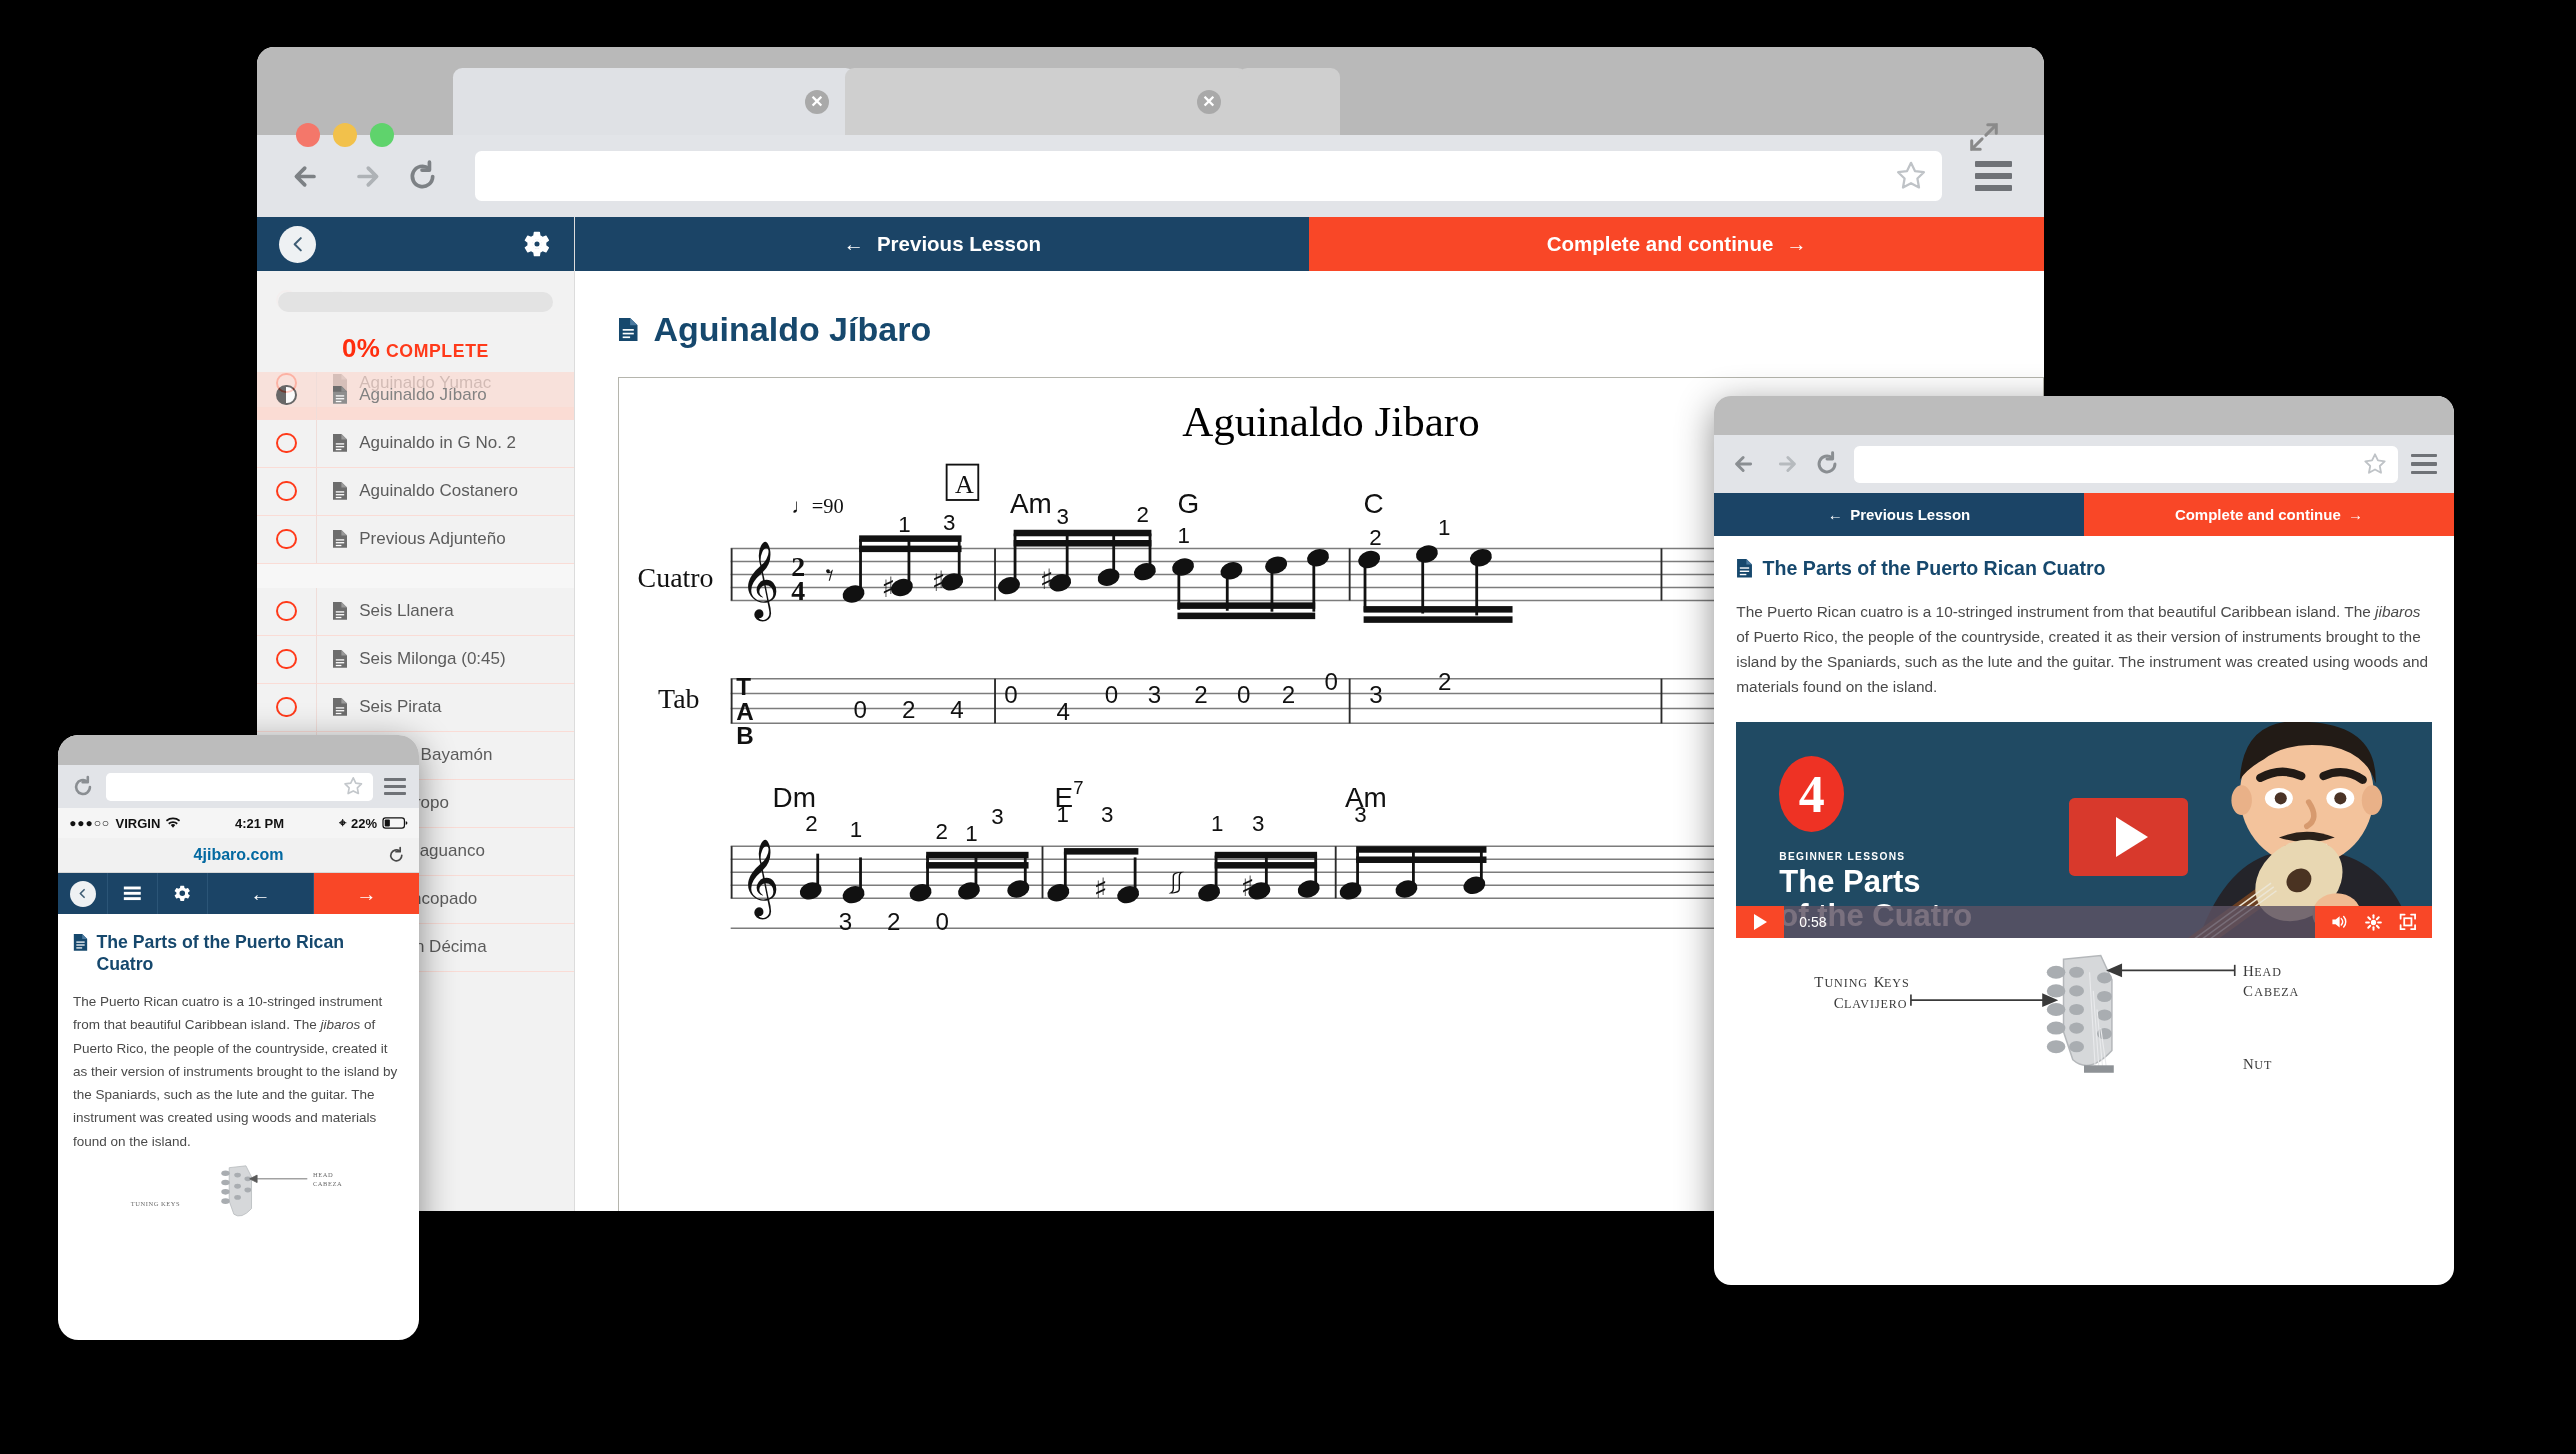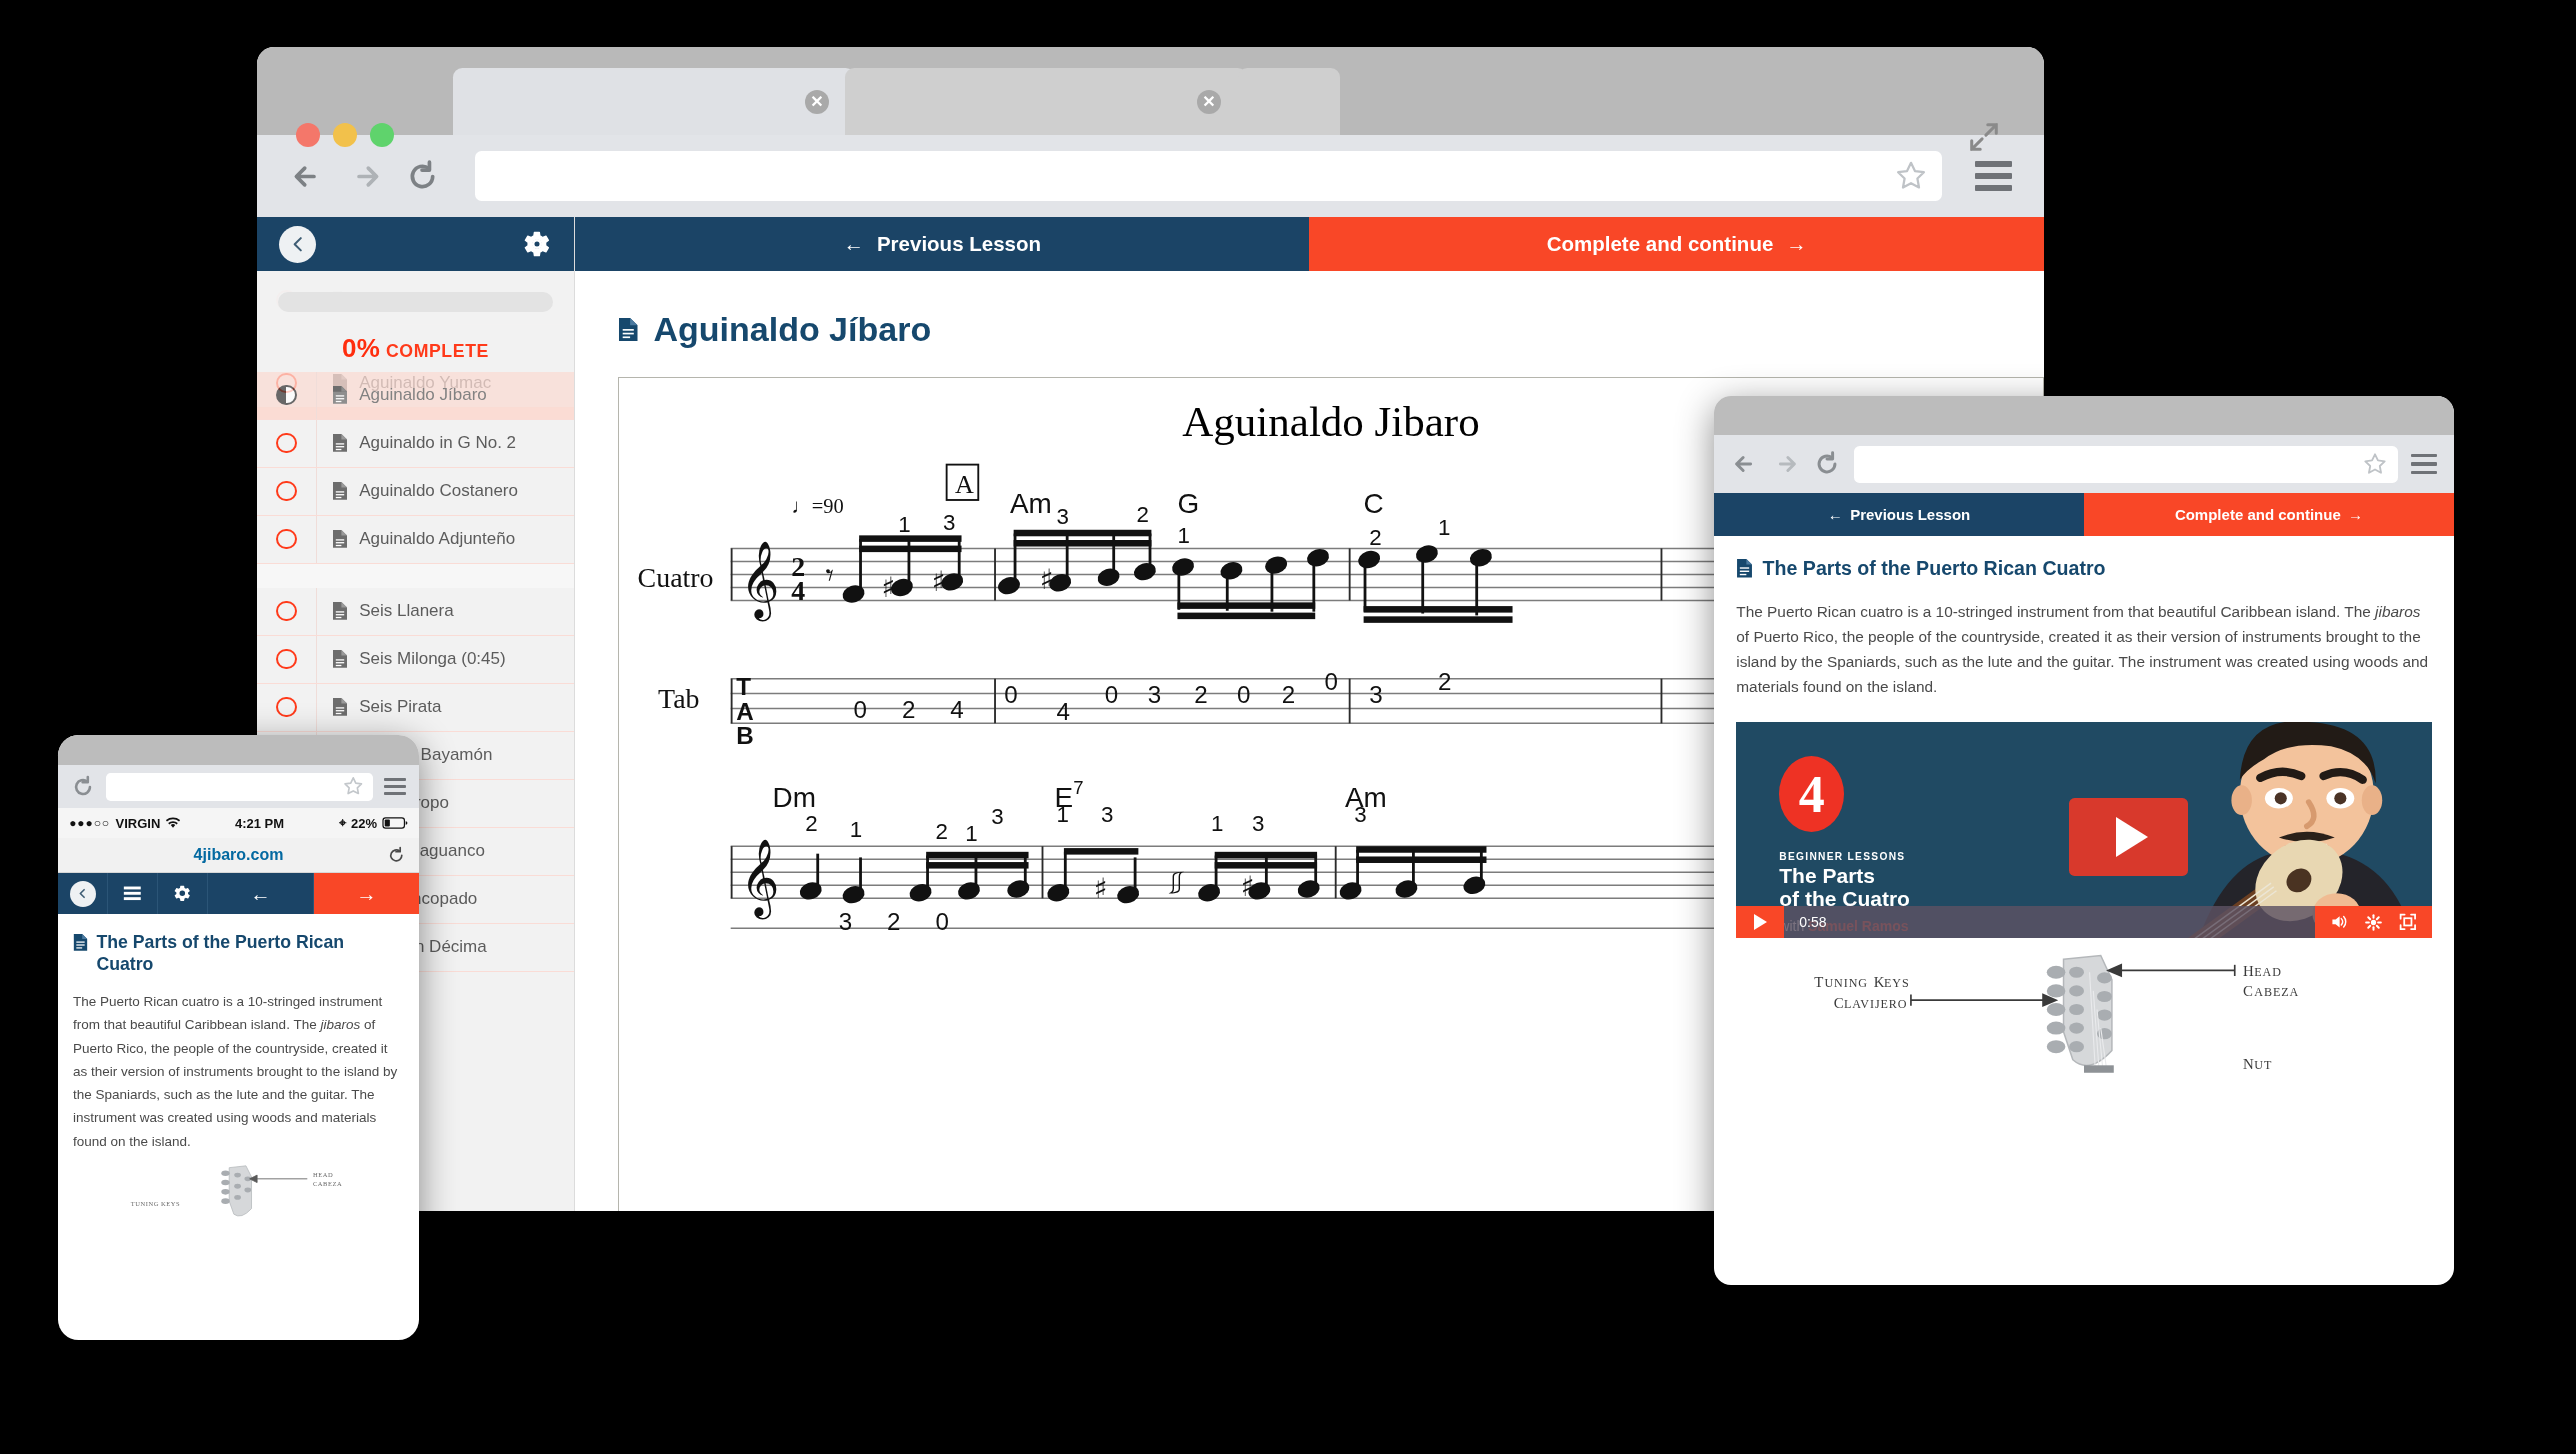--- a/index.html
+++ b/index.html
@@ -113,21 +113,21 @@
   .tw-title { display:flex; align-items:center; gap:9.3px; font-size:19.6px;
               font-weight:700; color:#16486d; }
   .tw-para { font-size:15.4px; line-height:1.62; color:#4a4a4a; margin-top:20.5px; }
   .tw-para i { font-style: italic; }
   .video { margin: 22.3px 0 0; height: 216px; background:#204a63; position:relative; overflow:hidden;}
   .v-left { position:absolute; left: 43px; top: 34px; width: 242px; color:#fff; }
   .v-badge { width: 65px; height: 76px; border-radius: 50%; background:#ee3224;
              display:flex; align-items:center; justify-content:center;
              font-size:52px; font-weight:700; color:#fff; font-family:"Liberation Serif",serif;}
   .v-kicker { font-size:10.2px; letter-spacing:1.3px; font-weight:700; margin-top:18.6px;}
-  .v-title { font-size: 21px; font-weight:700; line-height:1.08; margin-top:3.7px;}
+  .v-title { font-size: 31px; font-weight:700; line-height:1.08; margin-top:3.7px;}
   .v-with { font-size:14px; margin-top:7.4px;}
   .v-with em { color:#f0573e; font-style:normal; font-weight:700;}
   .v-play { position:absolute; left: 333px; top: 76px; width:119px; height:78px;
             background:#d8392c; border-radius:5.6px; display:flex; align-items:center;
             justify-content:center;}
   .v-play i { width:0;height:0;border-left:32px solid #fff;
               border-top:20.5px solid transparent;border-bottom:20.5px solid transparent; margin-left:7.4px;}
   .v-ctrl { position:absolute; left:0; right:0; bottom:0; height:32px; background:rgba(93,82,99,.82);
             display:flex; align-items:center; }
   .v-ctrl .pbtn { width: 48px; height:100%; background:#f94727;
@@ -351,21 +351,21 @@
                   <svg viewBox="0 0 17 21" width="16" height="19.6">
                     <path d="M1 1h9l6 6v13H1z" fill="#6d6d6d"></path>
                     <path d="M10 1v6h6" fill="#9a9a9a"></path>
                     <g fill="#fff">
                       <rect x="4" y="11" width="9" height="1.4"></rect>
                       <rect x="4" y="14" width="9" height="1.4"></rect>
                       <rect x="4" y="17" width="6" height="1.4"></rect>
                     </g>
                   </svg>
                 </span>
-                <span class="lesson-label">Aguinaldo Adjunteño</span>
+                <span class="lesson-label">Previous Adjunteño</span>
               </div>
             </div>
           <div class="sb-gap"></div>
           <div id="sb-section-lessons">
               <div class="lesson">
                 <div class="bullet">
                   <div class="ring"></div>
                 </div>
                 <span class="doc-ico">
                   <svg viewBox="0 0 17 21" width="16" height="19.6">

